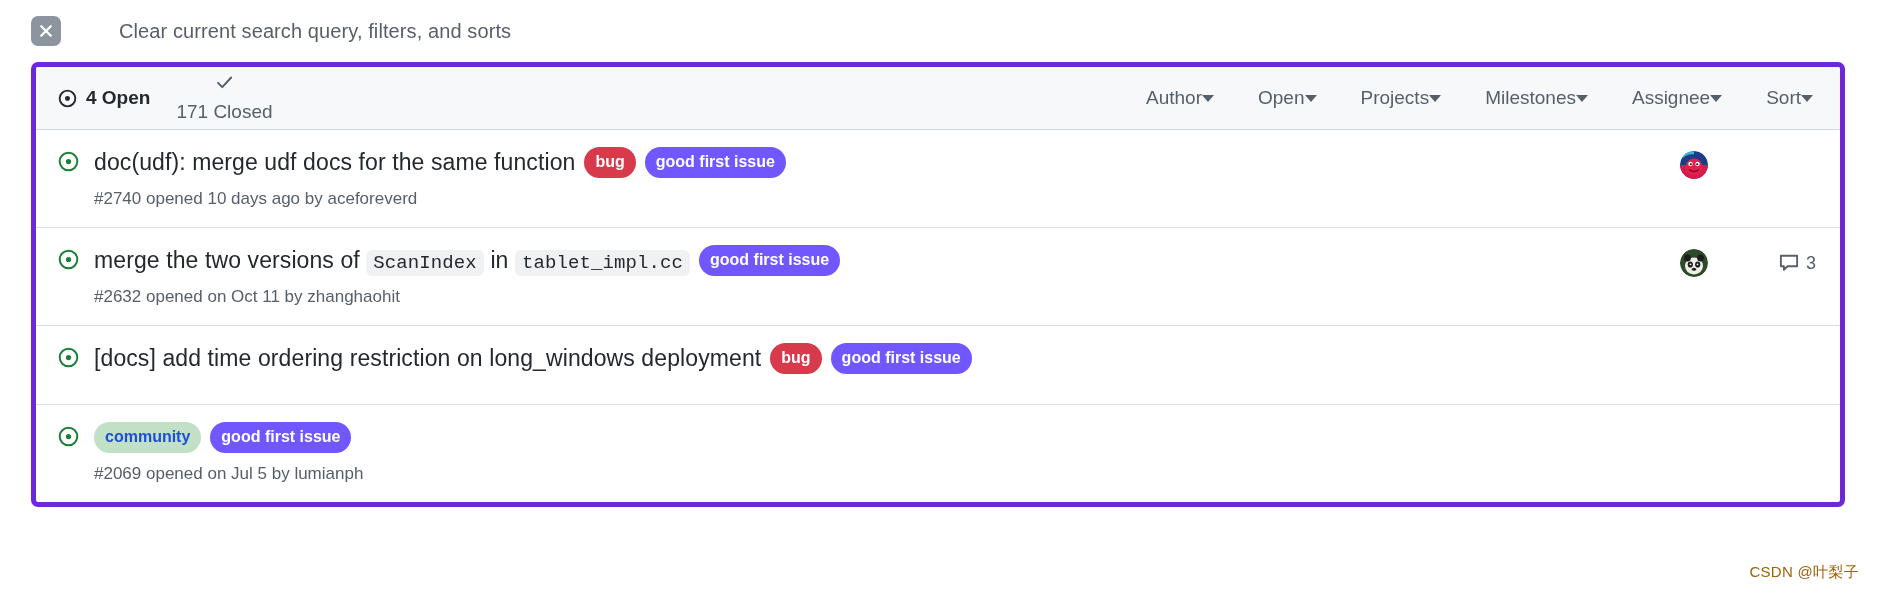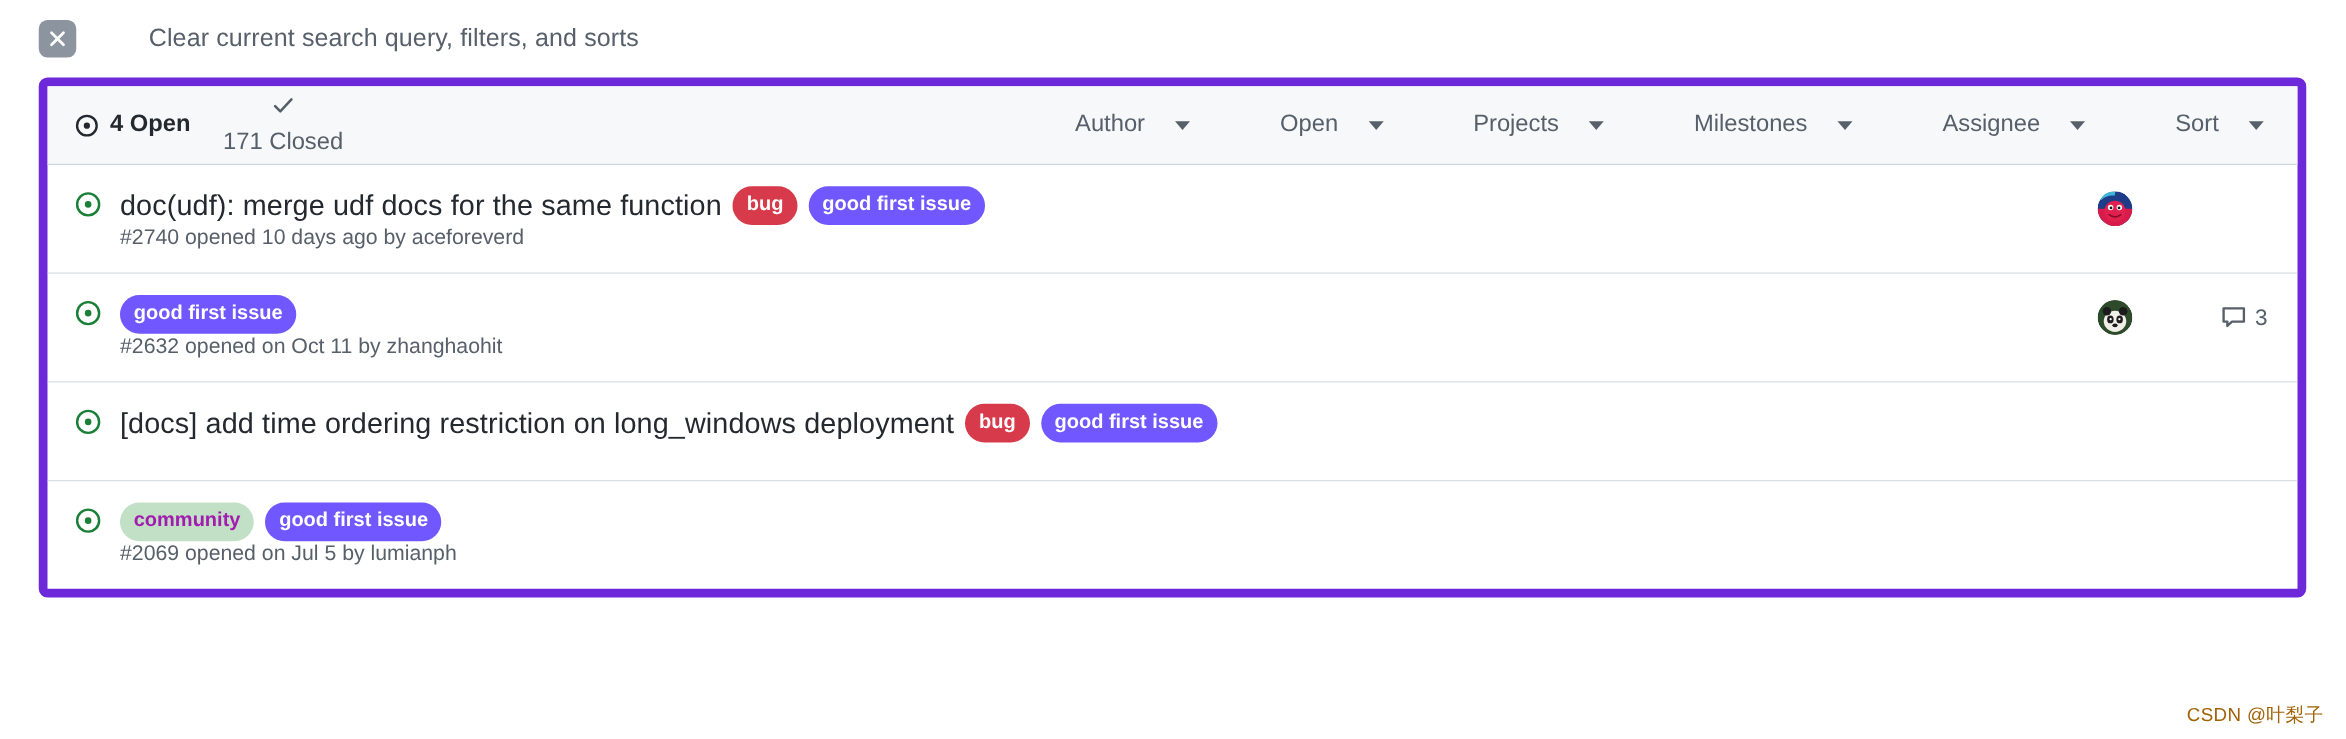--- a/index.html
+++ b/index.html
@@ -44,21 +44,21 @@
     white-space: nowrap;
     margin-left: 44px;
   }
 
   
   .issues-card {
     position: absolute;
     left: 31px;
     top: 62px;
     width: 1814px;
-    border: 7px solid #6d28d9;
+    border: 5px solid #6d28d9;
     border-radius: 7px;
     background: #ffffff;
     box-sizing: border-box;
     overflow: hidden;
   }
 
   .card-header {
     background: #f6f8fa;
     border-bottom: 1px solid #d0d7de;
     height: 63px;
@@ -86,26 +86,25 @@
 
   .filters {
     margin-left: auto;
     display: flex;
     align-items: center;
     gap: 44px;
   }
   .filter {
     display: flex;
     align-items: center;
-    gap: 24px;
+    gap: 0;
     font-size: 19px;
     color: #57606a;
     cursor: pointer;
     white-space: nowrap;
-    margin-left: 28px;
   }
   .caret {
     width: 0; height: 0;
     border-left: 6px solid transparent;
     border-right: 6px solid transparent;
     border-top: 7px solid #57606a;
     display: block;
     flex: none;
   }
 
@@ -152,21 +151,21 @@
     border-radius: 999px;
     font-size: 16px;
     font-weight: bold;
     line-height: 1;
     padding: 7px 11px 8px;
     white-space: nowrap;
     cursor: pointer;
   }
 
   .issue-meta {
-    margin-top: 0;
+    margin-top: 11px;
     font-size: 17px;
     color: #57606a;
     white-space: nowrap;
   }
 
   .issue-right {
     flex: none;
     display: flex;
     align-items: center;
     gap: 0;
@@ -312,20 +311,21 @@
       </div>
       <div class="issue-row">
         <div class="open-icon">
           <svg width="21" height="21" viewBox="0 0 16 16" aria-hidden="true">
             <circle cx="8" cy="8" r="6.7" fill="none" stroke="#1a7f37" stroke-width="1.5"></circle>
             <circle cx="8" cy="8" r="2" fill="#1a7f37"></circle>
           </svg>
         </div>
         <div class="issue-main">
           <div class="issue-title-line">
+            <span class="issue-title"><span>merge the two versions of</span> <code>ScanIndex</code> <span>in</span> <code>tablet_impl.cc</code></span>
             <span class="label" style="background: rgb(112, 87, 255); color: rgb(255, 255, 255);">good first issue</span>
           </div>
           <div class="issue-meta">#2632 opened on Oct 11 by zhanghaohit</div>
         </div>
         <div class="issue-right">
           <div class="avatar-slot">
             <div class="avatar">
               <svg width="28" height="28" viewBox="0 0 28 28">
                 <circle cx="14" cy="14" r="14" fill="#2d4a2b"></circle>
                 <ellipse cx="14" cy="17" rx="9" ry="8.5" fill="#efefe8"></ellipse>
@@ -369,21 +369,21 @@
       </div>
       <div class="issue-row">
         <div class="open-icon">
           <svg width="21" height="21" viewBox="0 0 16 16" aria-hidden="true">
             <circle cx="8" cy="8" r="6.7" fill="none" stroke="#1a7f37" stroke-width="1.5"></circle>
             <circle cx="8" cy="8" r="2" fill="#1a7f37"></circle>
           </svg>
         </div>
         <div class="issue-main">
           <div class="issue-title-line">
-            <span class="label" style="background: rgb(194, 224, 198); color: #a21caf;">community</span>
+            <span class="label" style="background: rgb(194, 224, 198); color: #1d4ed8;">community</span>
             <span class="label" style="background: rgb(112, 87, 255); color: rgb(255, 255, 255);">good first issue</span>
           </div>
           <div class="issue-meta">#2069 opened on Jul 5 by lumianph</div>
         </div>
         <div class="issue-right">
           <div class="avatar-slot"></div>
         </div>
       </div>
     </div>
 </div>

